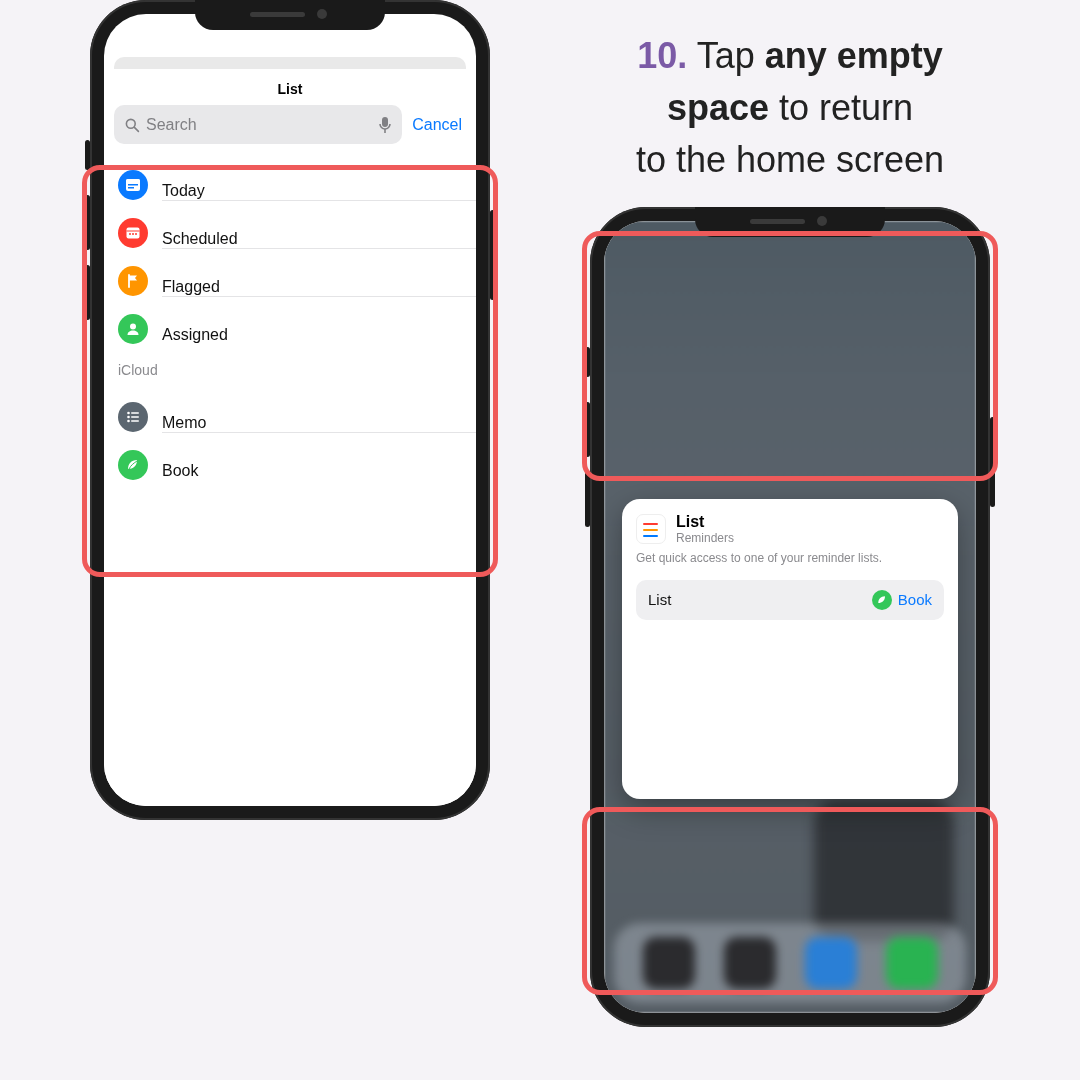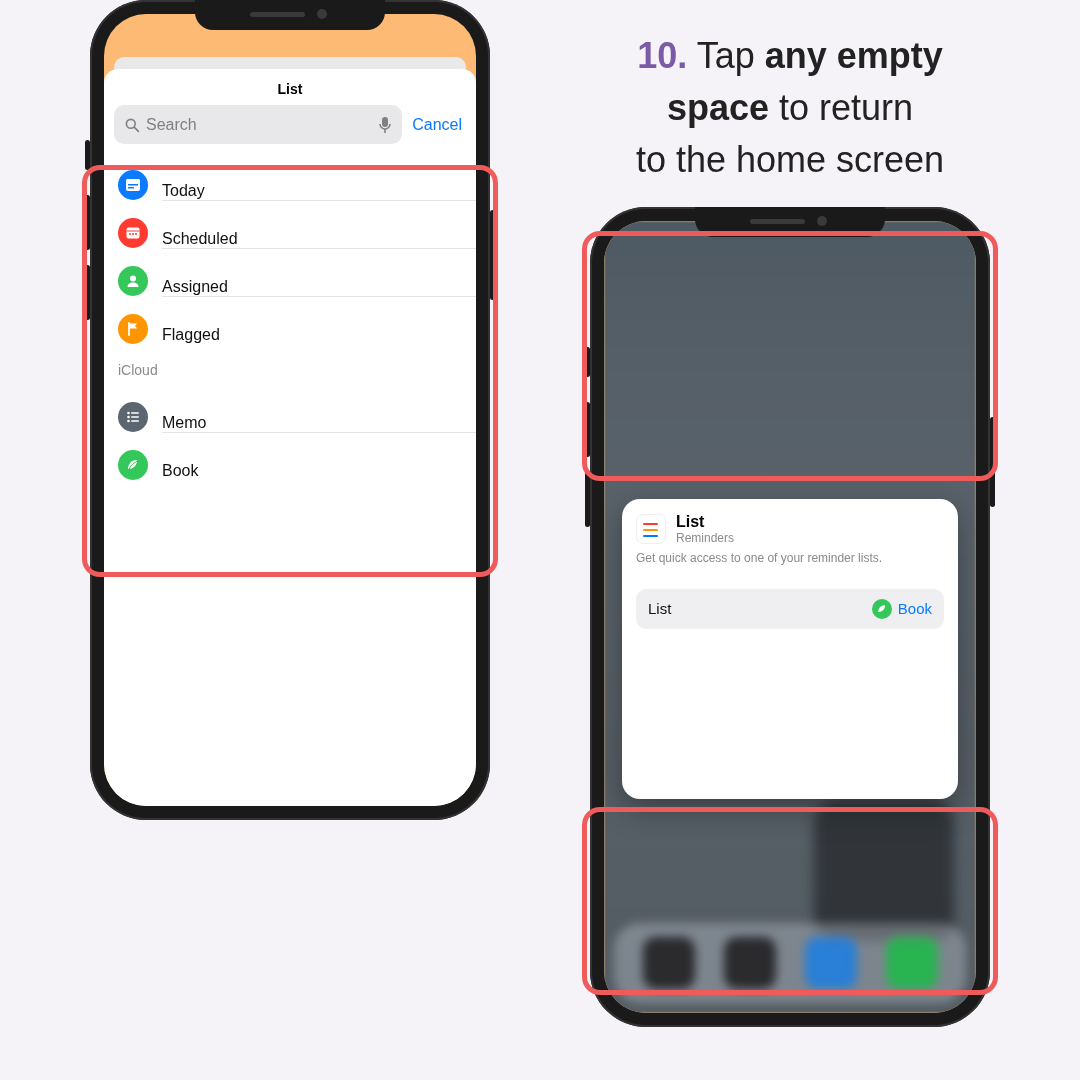--- a/index.html
+++ b/index.html
@@ -43,21 +43,21 @@
     padding: 14px;
     position: relative;
     box-shadow: inset 0 0 0 2px #333;
   }
   .phone .screen {
     width: 100%;
     height: 100%;
     border-radius: 42px;
     overflow: hidden;
     position: relative;
-    background: #fdba74;
+    background: #ffffff;
   }
   
   .notch {
     position: absolute;
     top: 0; left: 50%;
     transform: translateX(-50%);
     width: 190px; height: 30px;
     background: #1a1a1a;
     border-bottom-left-radius: 18px;
     border-bottom-right-radius: 18px;
@@ -224,21 +224,21 @@
     position: relative;
   }
   .pop-appicon::before, .pop-appicon::after {
     content: ""; position: absolute; left: 6px; width: 15px; height: 2px;
     border-radius: 1px;
   }
   .pop-appicon::before { top: 8px; background: #ff3b30; box-shadow: 0 6px 0 #ff9500; }
   .pop-appicon::after  { top: 20px; background: #007aff; }
   .pop-title { font-size: 16px; font-weight: 700; }
   .pop-sub { font-size: 12px; color: #8a8a8e; }
-  .pop-desc { font-size: 12px; color: #8a8a8e; margin: 6px 0 24px; }
+  .pop-desc { font-size: 12px; color: #8a8a8e; margin: 6px 0 15px; }
   .pop-row {
     background: #efeff1;
     border-radius: 10px;
     height: 40px;
     display: flex; align-items: center;
     padding: 0 12px;
   }
   .pop-row .k { font-size: 15px; color: #111; flex: 1; }
   .pop-row .v { font-size: 15px; color: #0a7aff; font-weight: 500; display: flex; align-items: center; gap: 6px; }
   .pop-row .vicon {
@@ -303,36 +303,36 @@
                     <rect x="1.5" y="2.5" width="13" height="3.5" fill="#ff3b30" opacity="0.0"></rect>
                     <line x1="1.5" y1="6" x2="14.5" y2="6" stroke="#ff3b30" stroke-width="1"></line>
                     <circle cx="5" cy="9" r="1" fill="#ff3b30"></circle>
                     <circle cx="8" cy="9" r="1" fill="#ff3b30"></circle>
                     <circle cx="11" cy="9" r="1" fill="#ff3b30"></circle>
                   </svg>
               </div>
               <span class="lbl">Scheduled</span>
             </div>
             <div class="row">
+              <div class="ic" style="background:#ff9500">
+                <svg width="16" height="16" viewBox="0 0 16 16">
+                    <path d="M4 2v12" stroke="#fff" stroke-width="1.8" stroke-linecap="round"></path>
+                    <path d="M4 2.5h8l-2 2.5 2 2.5H4" fill="#fff"></path>
+                  </svg>
+              </div>
+              <span class="lbl">Flagged</span>
+            </div>
+            <div class="row">
               <div class="ic" style="background:#34c759">
                 <svg width="16" height="16" viewBox="0 0 16 16">
                     <circle cx="8" cy="5.5" r="3" fill="#fff"></circle>
                     <path d="M2.5 14c0-3 2.5-4.5 5.5-4.5s5.5 1.5 5.5 4.5" fill="#fff"></path>
                   </svg>
               </div>
               <span class="lbl">Assigned</span>
-            </div>
-            <div class="row">
-              <div class="ic" style="background:#ff9500">
-                <svg width="16" height="16" viewBox="0 0 16 16">
-                    <path d="M4 2v12" stroke="#fff" stroke-width="1.8" stroke-linecap="round"></path>
-                    <path d="M4 2.5h8l-2 2.5 2 2.5H4" fill="#fff"></path>
-                  </svg>
-              </div>
-              <span class="lbl">Flagged</span>
             </div>
           </div>
 
           <div class="section-h">iCloud</div>
 
           <div class="list">
             <div class="row">
               <div class="ic" style="background:#5b6670">
                 <svg width="16" height="16" viewBox="0 0 16 16">
                     <circle cx="3.5" cy="4" r="1.3" fill="#fff"></circle>

